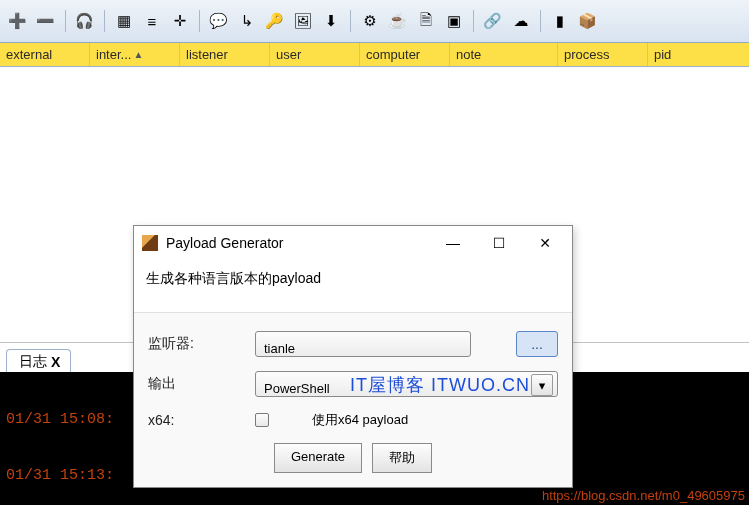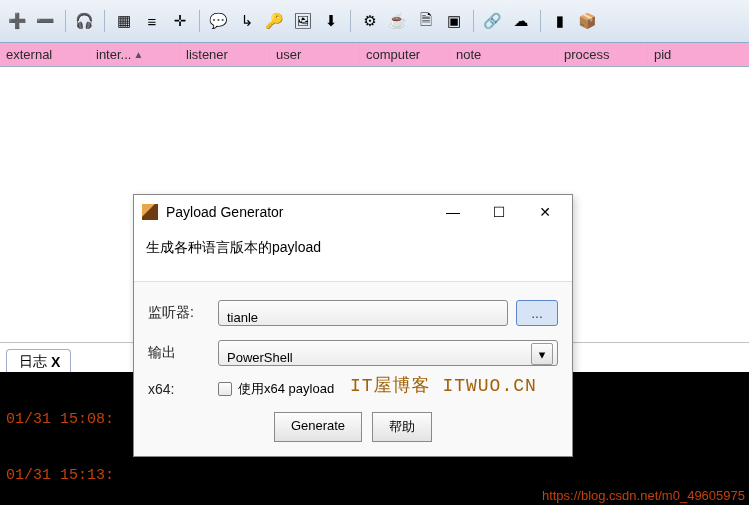--- a/index.html
+++ b/index.html
@@ -37,21 +37,21 @@
     width: 1px;
     height: 22px;
     background: #aab8cd;
     margin: 0 3px;
   }
 
   
   .cols {
     display: flex;
     border-bottom: 1px solid #9cb0c9;
-    background: #f9a8d4;
+    background: #fde047;
     height: 24px;
   }
   .col {
     border-right: 1px solid #c2c2c2;
     padding: 3px 6px;
     font-size: 13px;
     color: #2a2a2a;
     display: flex;
     align-items: center;
     overflow: hidden;
@@ -113,21 +113,21 @@
     bottom: 2px;
     color: #c2410c;
     font-size: 13px;
     font-family: Arial, sans-serif;
   }
 
   
   .dialog {
     position: absolute;
     left: 133px;
-    top: 194px;
+    top: 225px;
     width: 440px;
     background: #fff;
     border: 1px solid #888;
     box-shadow: 2px 3px 8px rgba(0,0,0,.2);
   }
   .dialog .title-bar {
     background: #fff;
     display: flex;
     align-items: center;
     height: 34px;
@@ -160,20 +160,21 @@
     font-size: 14px;
   }
   .dialog .form {
     padding: 18px 14px 14px 14px;
     background: #f9f9f9;
   }
   .dialog .row {
     display: flex;
     align-items: center;
     margin-bottom: 14px;
+    gap: 37px;
   }
   .dialog .row label {
     width: 70px;
     font-size: 14px;
     color: #222;
   }
   .dialog .row .input, .dialog .row .select {
     flex: 1;
     height: 26px;
     border: 1px solid #8a8a8a;
@@ -231,26 +232,26 @@
     border-radius: 0;
     padding: 5px 16px;
     font-size: 13px;
     cursor: pointer;
   }
 
   .red-wm {
     position: absolute;
     left: 350px;
     top: 373px;
-    color: #a16207;
+    color: #1d4ed8;
     font-size: 18px;
     font-weight: 500;
     letter-spacing: 1px;
     z-index: 5;
-    font-family: Liberation Mono, monospace;
+    font-family: Liberation Sans, sans-serif;
   }
 </style>
 </head>
 <body>
 
 <div class="toolbar">
   <span class="tool-btn">➕</span>
   <span class="tool-btn">➖</span>
   <span class="tool-sep"></span>
   <span class="tool-btn">🎧</span>

